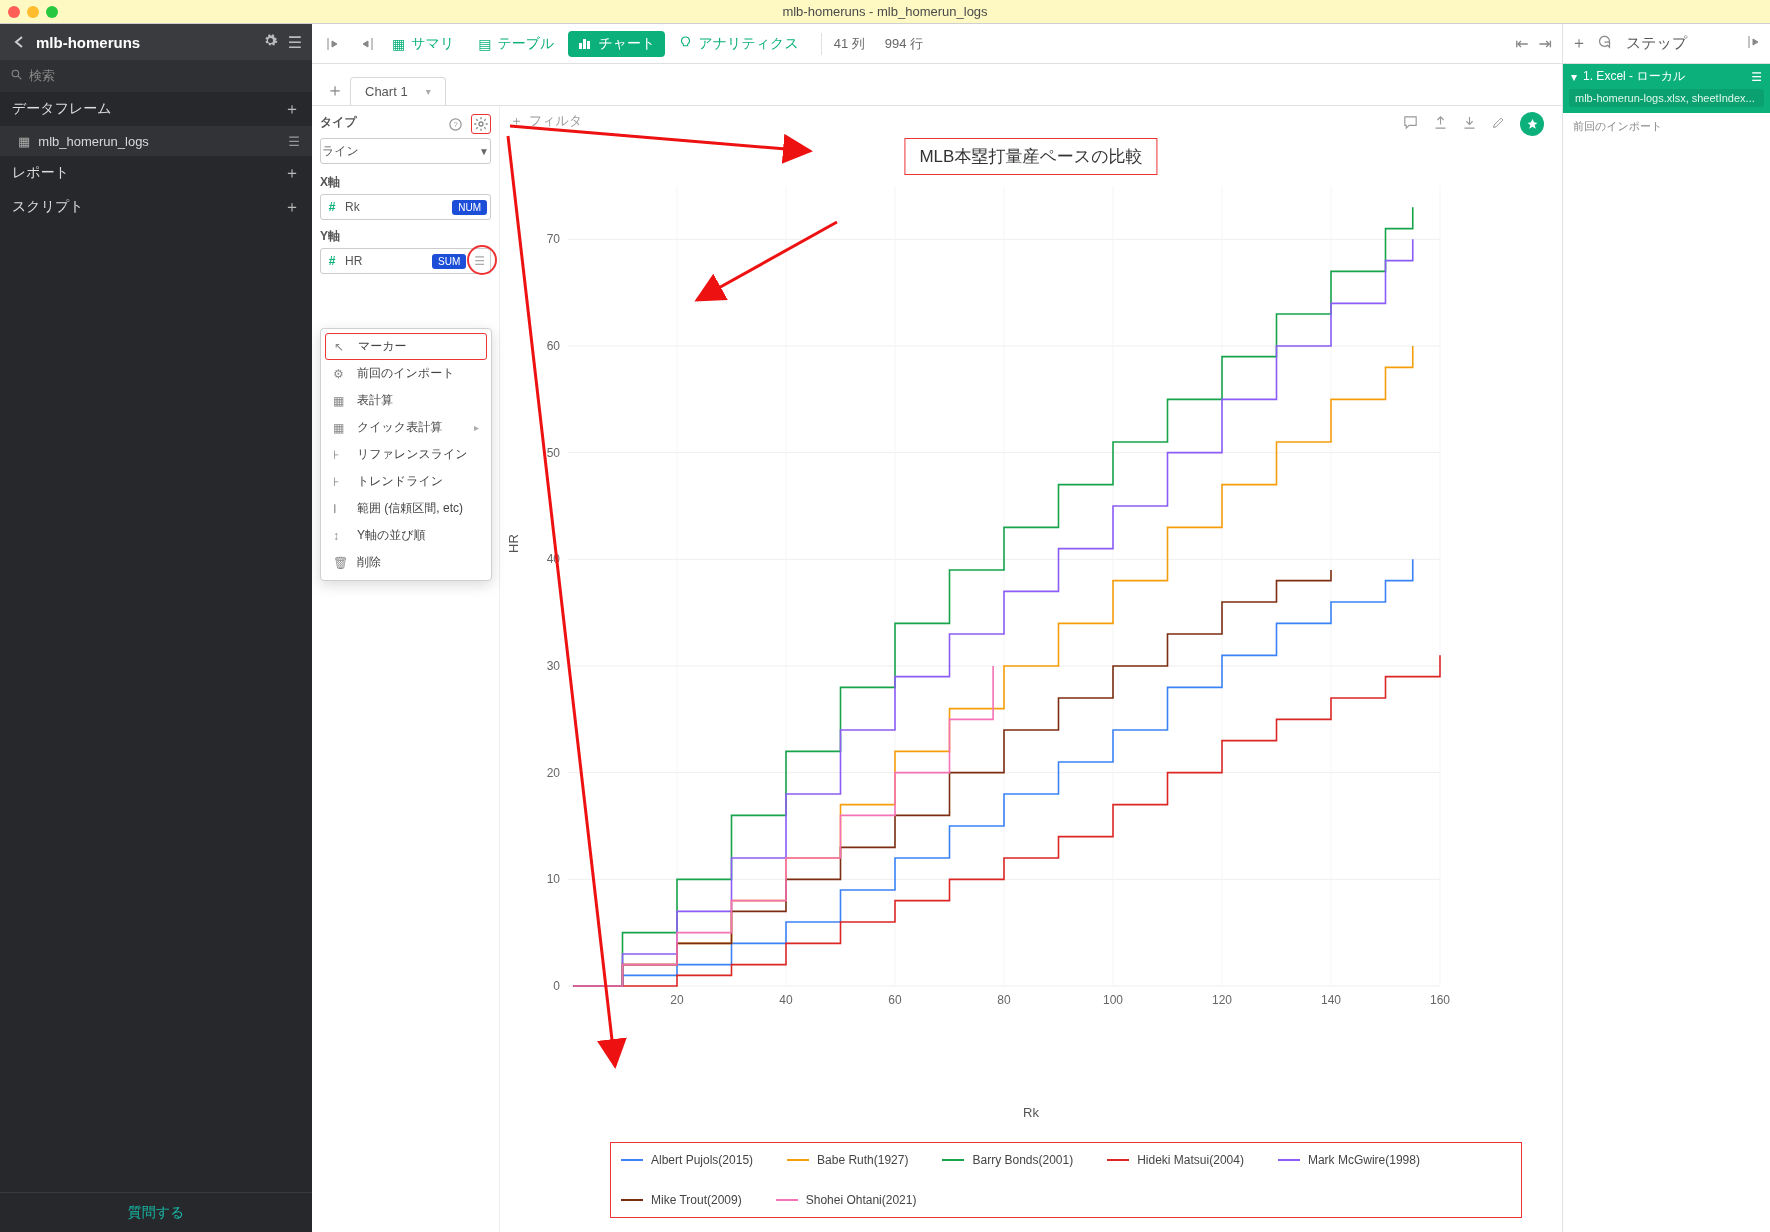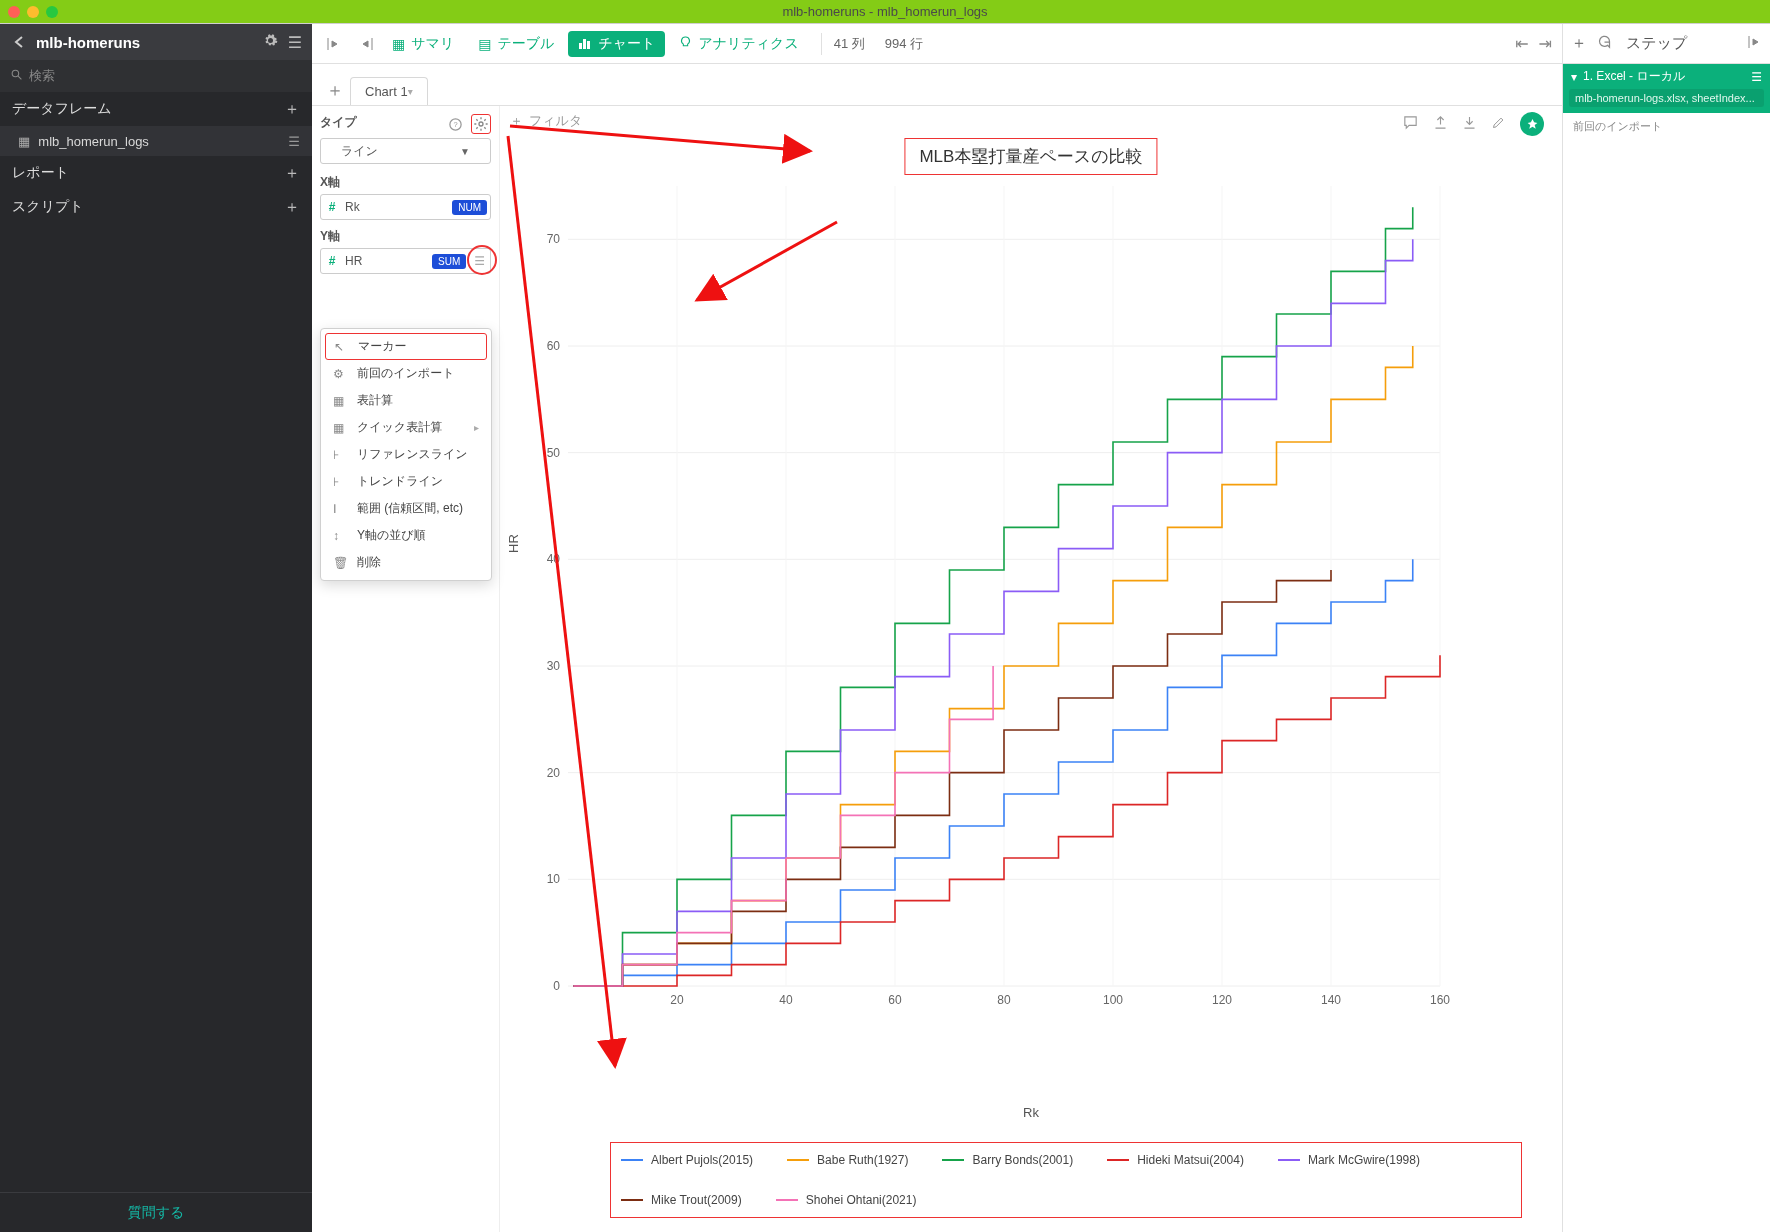--- a/index.html
+++ b/index.html
@@ -1,18 +1,18 @@
 <!DOCTYPE html>
 <html><head>
 <meta charset="utf-8">
 <style>
   * { box-sizing: border-box; margin: 0; padding: 0; font-family: -apple-system, BlinkMacSystemFont, "Helvetica Neue", Arial, sans-serif; }
   html, body { width: 1770px; height: 1232px; overflow: hidden; background: #fff; }
   
-  .titlebar { height: 24px; background: #84cc16; display: flex; align-items: center; padding: 0 8px; border-bottom: 1px solid #d0d0d0; position: relative; }
+  .titlebar { height: 24px; background: #fef9c3; display: flex; align-items: center; padding: 0 8px; border-bottom: 1px solid #d0d0d0; position: relative; }
   .traffic { display: flex; gap: 7px; }
   .traffic span { width: 12px; height: 12px; border-radius: 50%; }
   .tl-red { background: #ff5f57; } .tl-yellow { background: #febc2e; } .tl-green { background: #28c840; }
   .titlebar-title { position: absolute; left: 50%; transform: translateX(-50%); font-size: 13px; color: #4a4a4a; }
 
   .app { display: flex; height: calc(100% - 24px); }
   
   .sidebar { width: 312px; background: #27282b; color: #d8d8d8; display: flex; flex-direction: column; }
   .sb-top { display: flex; align-items: center; height: 36px; padding: 0 10px; background: #3a3b3f; }
   .sb-back { width: 18px; display:inline-flex; align-items:center; justify-content:center; color:#ccc; }
@@ -32,30 +32,30 @@
   .tb-icon { width:26px; height:26px; display:flex; align-items:center; justify-content:center; color:#888; border-radius:4px; }
   .tb-tab { display:flex; align-items:center; gap:6px; padding:4px 10px; font-size:14px; color:#0bb07b; border-radius:4px; }
   .tb-tab.active { background:#0bb07b; color:#fff; }
   .tb-tab .ic { font-size:14px; }
   .tb-sep { width:1px; height:22px; background:#e0e0e0; margin:0 8px; }
   .tb-meta { font-size:13px; color:#666; }
   .tb-right { margin-left:auto; display:flex; align-items:center; gap:10px; color:#888; }
 
   .charttabs { height:42px; border-bottom:1px solid #e0e0e0; display:flex; align-items:flex-end; padding:0 8px; }
   .charttabs .add { width:30px; height:30px; display:flex; align-items:center; justify-content:center; color:#888; font-size:18px; }
-  .charttab { border:1px solid #d8d8d8; border-bottom:none; padding:6px 14px; font-size:13px; color:#555; border-radius:4px 4px 0 0; background:#fff; display:flex; align-items:center; gap:0; }
+  .charttab { border:1px solid #d8d8d8; border-bottom:none; padding:6px 14px; font-size:13px; color:#555; border-radius:4px 4px 0 0; background:#fff; display:flex; align-items:center; gap:18px; }
 
   .body { flex:1; display:flex; overflow:hidden; }
   
   .config { width:188px; border-right:1px solid #eee; padding:8px 8px 0 8px; font-size:12px; color:#555; position:relative; }
   .cfg-row-head { display:flex; align-items:center; justify-content:space-between; margin-bottom:4px; }
   .cfg-head-icons { display:flex; gap:6px; align-items:center; }
   .cfg-head-icons span { width:20px; height:20px; display:flex; align-items:center; justify-content:center; color:#888; }
   .gear-box { border:1.5px solid #e33; border-radius:3px; }
-  .cfg-select { width:100%; height:26px; border:1px solid #ccc; border-radius:3px; background:#fff; display:flex; align-items:center; padding:0 20px; justify-content:space-between; font-size:12px; margin-bottom:10px;gap:13px; }
+  .cfg-select { width:100%; height:26px; border:1px solid #ccc; border-radius:3px; background:#fff; display:flex; align-items:center; padding:0 1px; justify-content:space-between; font-size:12px; margin-bottom:10px;gap:13px; }
   .cfg-label { font-size:12px; font-weight:600; color:#555; margin-bottom:3px; }
   .pill { display:flex; align-items:center; border:1px solid #ccc; border-radius:3px; height:26px; overflow:hidden; margin-bottom:8px; }
   .pill .ic { width:22px; display:flex; align-items:center; justify-content:center; color:#0bb07b; font-weight:700; }
   .pill .txt { flex:1; font-size:12px; padding-left:2px; }
   .pill .badge { background:#1d4ed8; color:#fff; font-size:10px; padding:2px 6px; border-radius:3px; margin-right:3px; }
   .ypill-wrap { position:relative; }
   .ypill-circle { position:absolute; right:-6px; top:-3px; width:30px; height:30px; border:2px solid #e33; border-radius:50%; pointer-events:none; }
   .menu { position:absolute; top:222px; left:8px; width:172px; background:#fff; border:1px solid #d0d0d0; border-radius:4px; box-shadow:0 4px 14px rgba(0,0,0,.15); z-index:20; padding:4px 0; }
   .menu-item { display:flex; align-items:center; gap:10px; padding:5px 12px; font-size:12px; color:#444; }
   .menu-item .mic { width:14px; color:#888; font-size:12px; }

